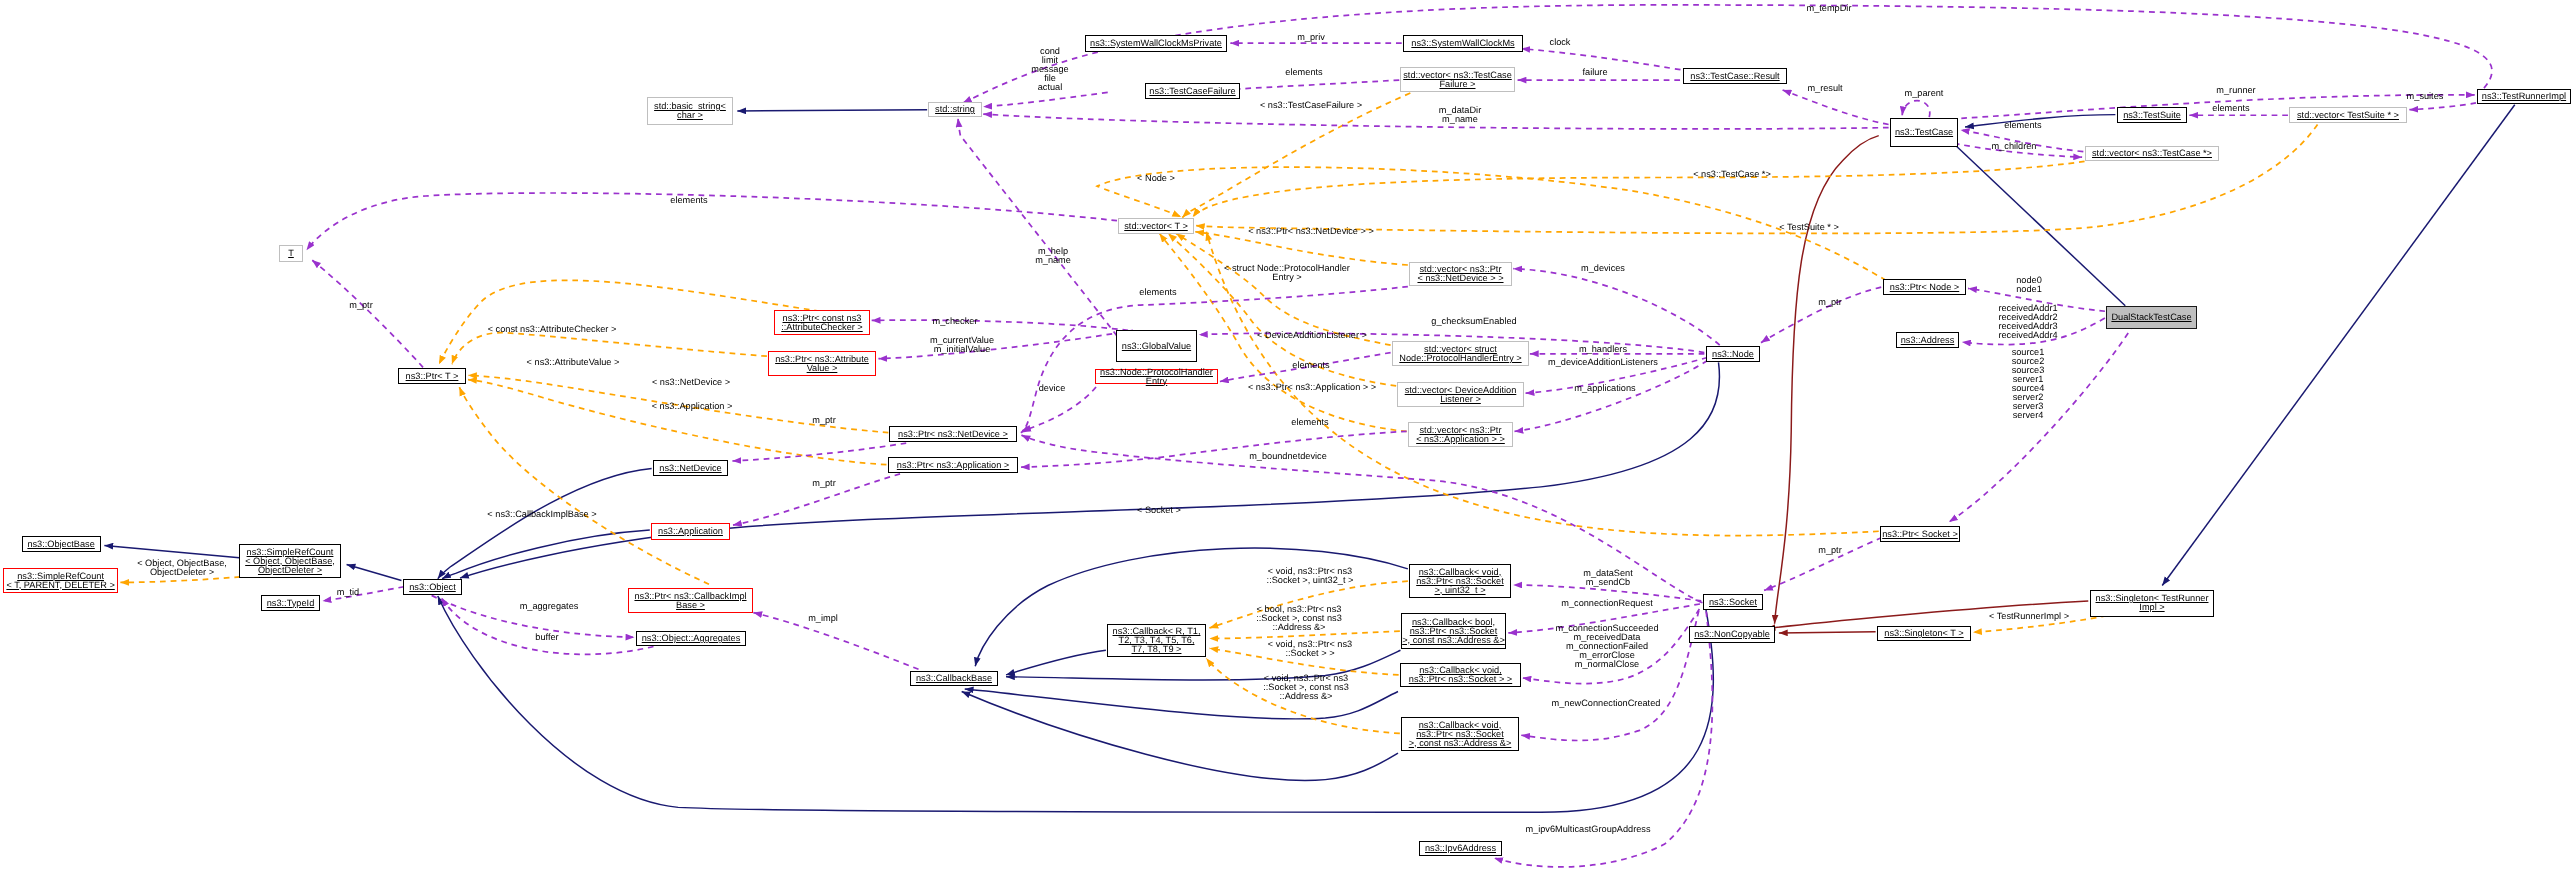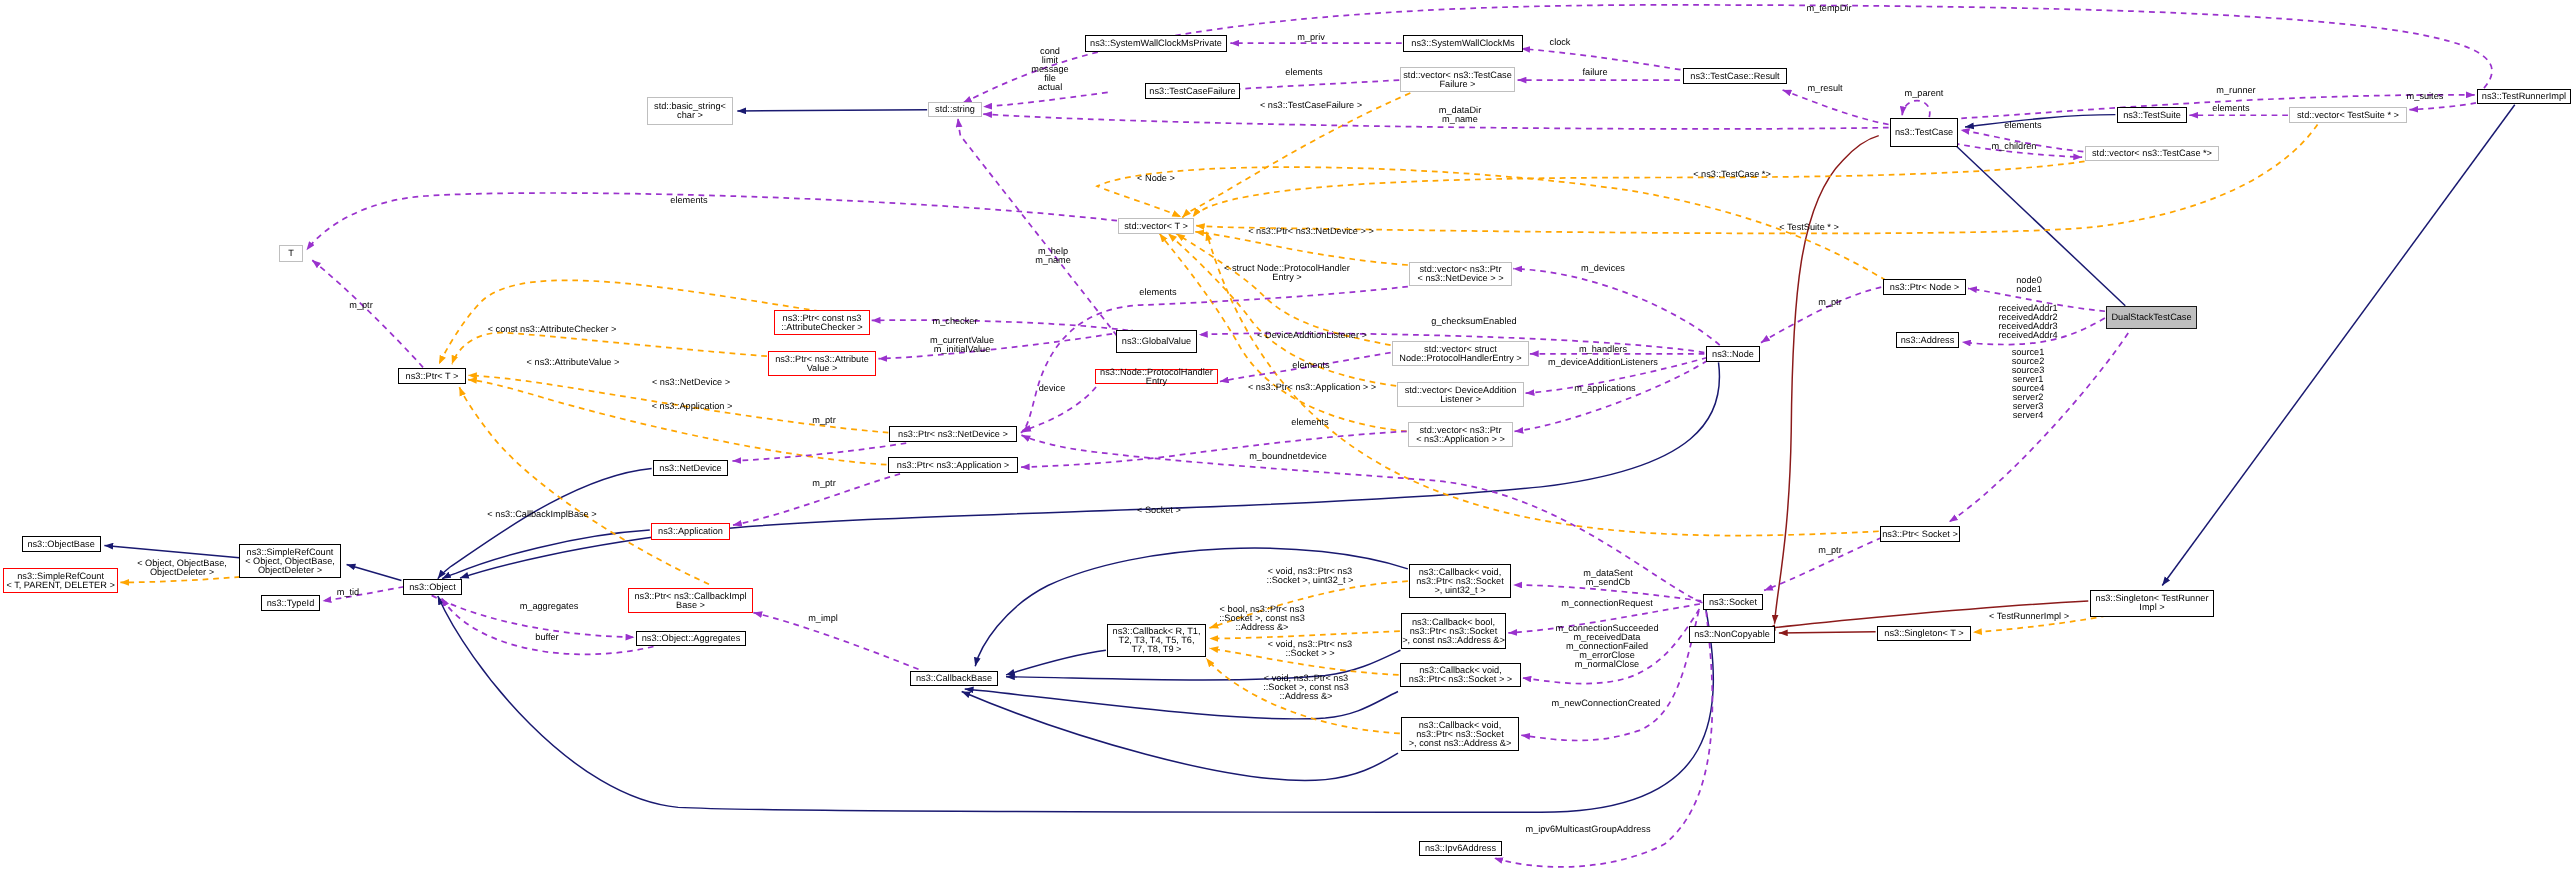--- a/index.html
+++ b/index.html
@@ -1,21 +1,21 @@
 <!DOCTYPE html>
 <html style="font-size:10px"><head>
 <meta charset="utf-8">
 <style>
   html,body{margin:0;padding:0;background:#ffffff;
         -webkit-font-smoothing:antialiased;-moz-osx-font-smoothing:grayscale;text-rendering:geometricPrecision;}
   #diagram{position:relative;width:2576px;height:869px;background:#ffffff;overflow:hidden;}
   svg#wire{position:absolute;left:0;top:0;width:2576px;height:869px;pointer-events:none;}
   .node{position:absolute;box-sizing:border-box;display:flex;align-items:center;justify-content:center;
         text-align:center;font-family:"Liberation Sans",sans-serif;font-size:9.2px;color:#000000;
-        background:#ffffff;line-height:9px;white-space:pre;letter-spacing:0px;}
+        background:#ffffff;line-height:9px;white-space:pre;letter-spacing:0px;text-decoration:underline;}
   .n-black{border:1.4px solid #000000;}
   .n-grey{border:1px solid #bfbfbf;}
   .n-red{border:1.4px solid #ff0000;}
   .n-fill{background:#bfbfbf;border:1.4px solid #1a1a1a;}
   .elabel{position:absolute;font-family:"Liberation Sans",sans-serif;font-size:9.2px;color:#000000;
           text-align:center;white-space:pre;line-height:9px;transform:translate(-50%,-50%);}
 </style>
 </head>
 <body>
 
@@ -133,21 +133,21 @@
 <div class="node n-grey" style="left:2085px;top:146px;width:134px;height:15.4px">std::vector&lt; ns3::TestCase *&gt;</div>
 <div class="node n-grey" style="left:2289px;top:107px;width:118px;height:16px">std::vector&lt; TestSuite * &gt;</div>
 <div class="node n-black" style="left:2477px;top:89px;width:94px;height:15.4px">ns3::TestRunnerImpl</div>
 <div class="node n-grey" style="left:279px;top:245px;width:24px;height:17.3px">T</div>
 <div class="node n-grey" style="left:1118px;top:218px;width:76px;height:16px">std::vector&lt; T &gt;</div>
 <div class="node n-black" style="left:398px;top:368px;width:68px;height:16px">ns3::Ptr&lt; T &gt;</div>
 <div class="node n-red" style="left:774px;top:310px;width:96px;height:25px">ns3::Ptr&lt; const ns3
 ::AttributeChecker &gt;</div>
 <div class="node n-red" style="left:768px;top:351px;width:108px;height:25px">ns3::Ptr&lt; ns3::Attribute
 Value &gt;</div>
-<div class="node n-black" style="left:1116px;top:330px;width:81px;height:23px">ns3::GlobalValue</div>
+<div class="node n-black" style="left:1116px;top:330px;width:81px;height:32px">ns3::GlobalValue</div>
 <div class="node n-red" style="left:1095px;top:369px;width:123px;height:15px">ns3::Node::ProtocolHandler
 Entry</div>
 <div class="node n-grey" style="left:1409px;top:262px;width:103px;height:24px">std::vector&lt; ns3::Ptr
 &lt; ns3::NetDevice &gt; &gt;</div>
 <div class="node n-grey" style="left:1392px;top:341px;width:137px;height:25px">std::vector&lt; struct
 Node::ProtocolHandlerEntry &gt;</div>
 <div class="node n-grey" style="left:1397px;top:382px;width:127px;height:25px">std::vector&lt; DeviceAddition
 Listener &gt;</div>
 <div class="node n-grey" style="left:1408px;top:422px;width:105px;height:25px">std::vector&lt; ns3::Ptr
 &lt; ns3::Application &gt; &gt;</div>
@@ -204,21 +204,21 @@
 <div class="elabel" style="left:1312px;top:387px">&lt; ns3::Ptr&lt; ns3::Application &gt; &gt;</div>
 <div class="elabel" style="left:552px;top:329px">&lt; const ns3::AttributeChecker &gt;</div>
 <div class="elabel" style="left:573px;top:362px">&lt; ns3::AttributeValue &gt;</div>
 <div class="elabel" style="left:691px;top:382px">&lt; ns3::NetDevice &gt;</div>
 <div class="elabel" style="left:692px;top:406px">&lt; ns3::Application &gt;</div>
 <div class="elabel" style="left:542px;top:514px">&lt; ns3::CallbackImplBase &gt;</div>
 <div class="elabel" style="left:1156px;top:178px">&lt; Node &gt;</div>
 <div class="elabel" style="left:1159px;top:510px">&lt; Socket &gt;</div>
 <div class="elabel" style="left:1310px;top:576px">&lt; void, ns3::Ptr&lt; ns3
 ::Socket &gt;, uint32_t &gt;</div>
-<div class="elabel" style="left:1262px;top:618px">&lt; bool, ns3::Ptr&lt; ns3
+<div class="elabel" style="left:1299px;top:618px">&lt; bool, ns3::Ptr&lt; ns3
 ::Socket &gt;, const ns3
 ::Address &amp;&gt;</div>
 <div class="elabel" style="left:1310px;top:649px">&lt; void, ns3::Ptr&lt; ns3
 ::Socket &gt; &gt;</div>
 <div class="elabel" style="left:1306px;top:687px">&lt; void, ns3::Ptr&lt; ns3
 ::Socket &gt;, const ns3
 ::Address &amp;&gt;</div>
 <div class="elabel" style="left:2029px;top:616px">&lt; TestRunnerImpl &gt;</div>
 <div class="elabel" style="left:1311px;top:37px">m_priv</div>
 <div class="elabel" style="left:1560px;top:42px">clock</div>

